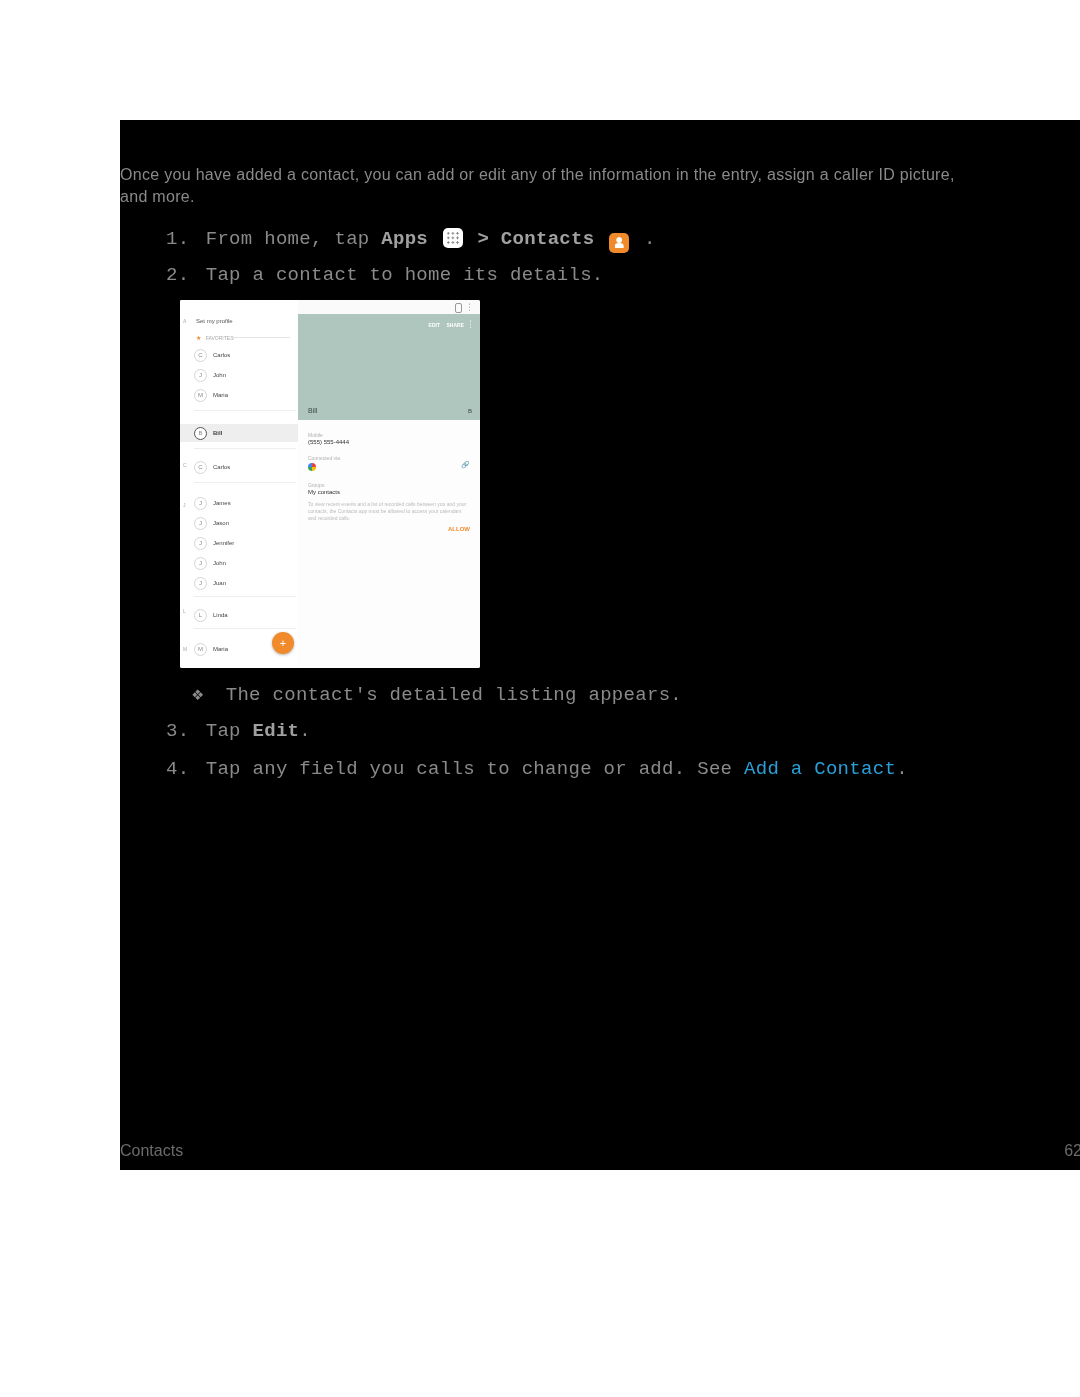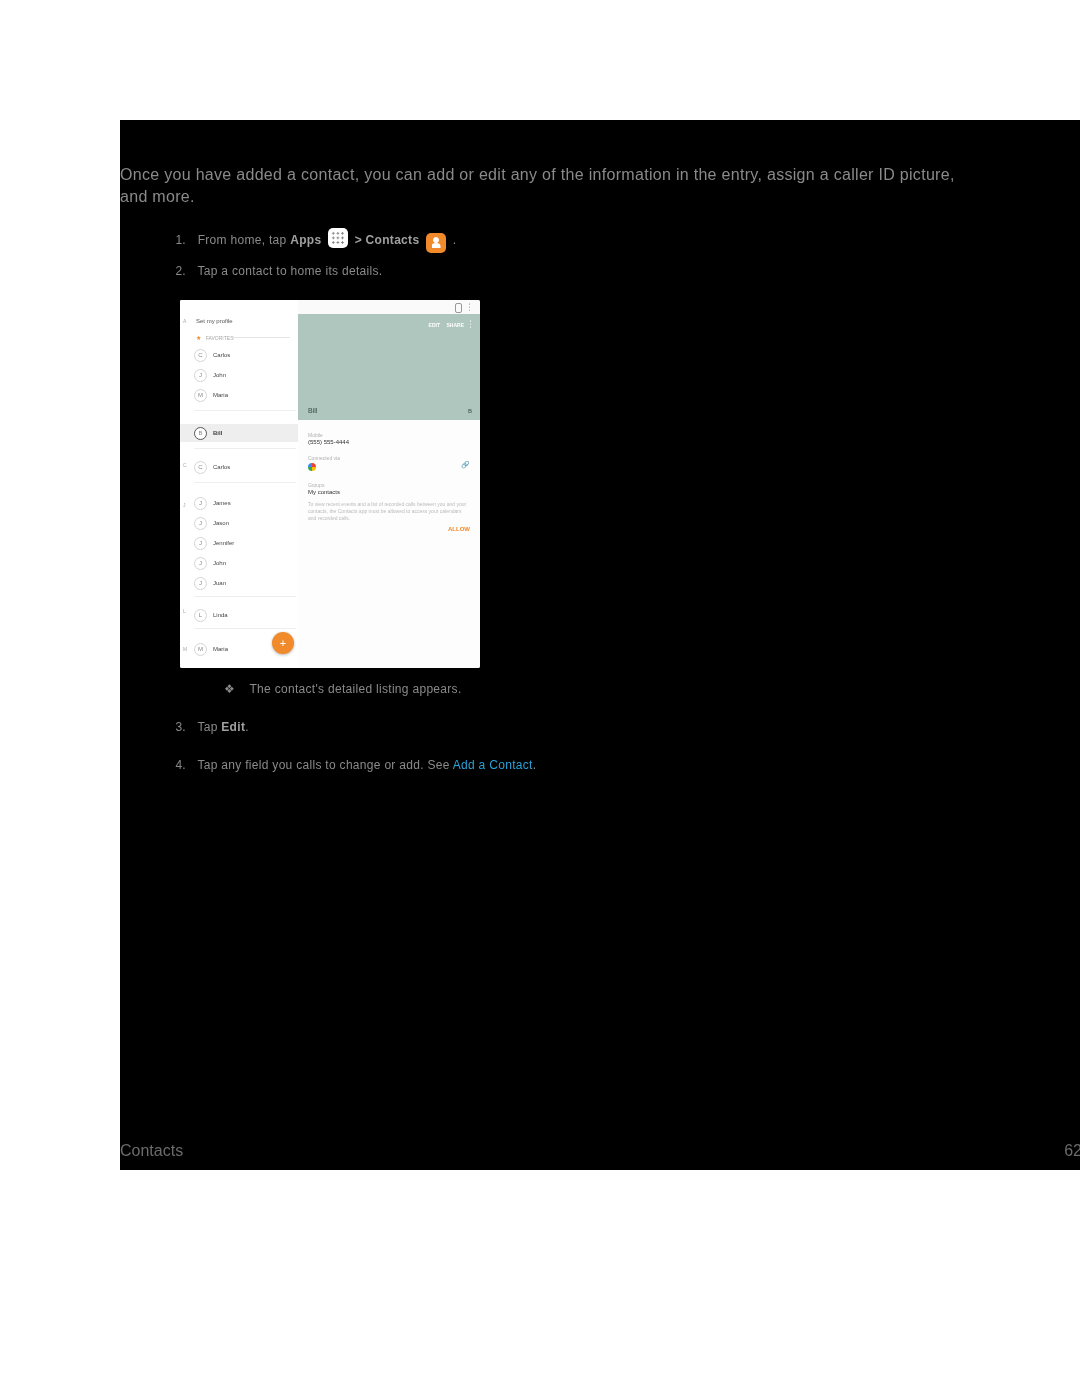--- a/index.html
+++ b/index.html
@@ -9,21 +9,21 @@
   }
   .black-block {
     position:absolute; left:120px; top:120px; width:962px; height:1050px;
     background:#000; color:#8a8a8a;
   }
   .intro {
     position:absolute; left:0; top:44px; width:840px;
     font-size:16px; line-height:22px; color:#8a8a8a; letter-spacing:0.3px;
   }
   
-  .li { position:absolute; left:46px; font-size:12px; color:#8a8a8a; letter-spacing:0.3px; }
+  .li { position:absolute; left:46px; font-size:19px; color:#8a8a8a; letter-spacing:0.3px;font-family:Liberation Mono, monospace; }
   .li .num { display:inline-block; width:20px; text-align:right; margin-right:8px; color:#8a8a8a; }
   .li b { color:#a0a0a0; font-weight:bold; }
   .diamond { display:inline-block; width:10px; text-align:center; margin-right:12px; color:#8a8a8a; }
 
   
   .apps-icon {
     display:inline-flex; width:20px; height:20px; background:#fff; border-radius:5px;
     vertical-align:-4px; margin:0 3px; position:relative;
   }
   .apps-icon::before {
@@ -232,21 +232,21 @@
             <span class="link-icon">🔗</span>
           </div>
           <div class="lbl" style="margin-top:10px;">Groups</div>
           <div class="val">My contacts</div>
           <div class="note">To view recent events and a list of recorded calls between you and your contacts, the Contacts app must be allowed to access your calendars and recorded calls.</div>
           <div class="allow">ALLOW</div>
         </div>
       </div>
     </div>
 
-    <div class="li" style="top:562px; left:72px;margin-left:32px;">
+    <div class="li" style="top:562px; left:72px;">
       <span class="diamond">❖</span>
       <span>The contact's detailed listing appears.</span>
     </div>
 
     <div class="li" style="top:600px;">
       <span class="num">3.</span>
       <span>Tap </span>
       <b>Edit</b><span>.</span>
     </div>
 

